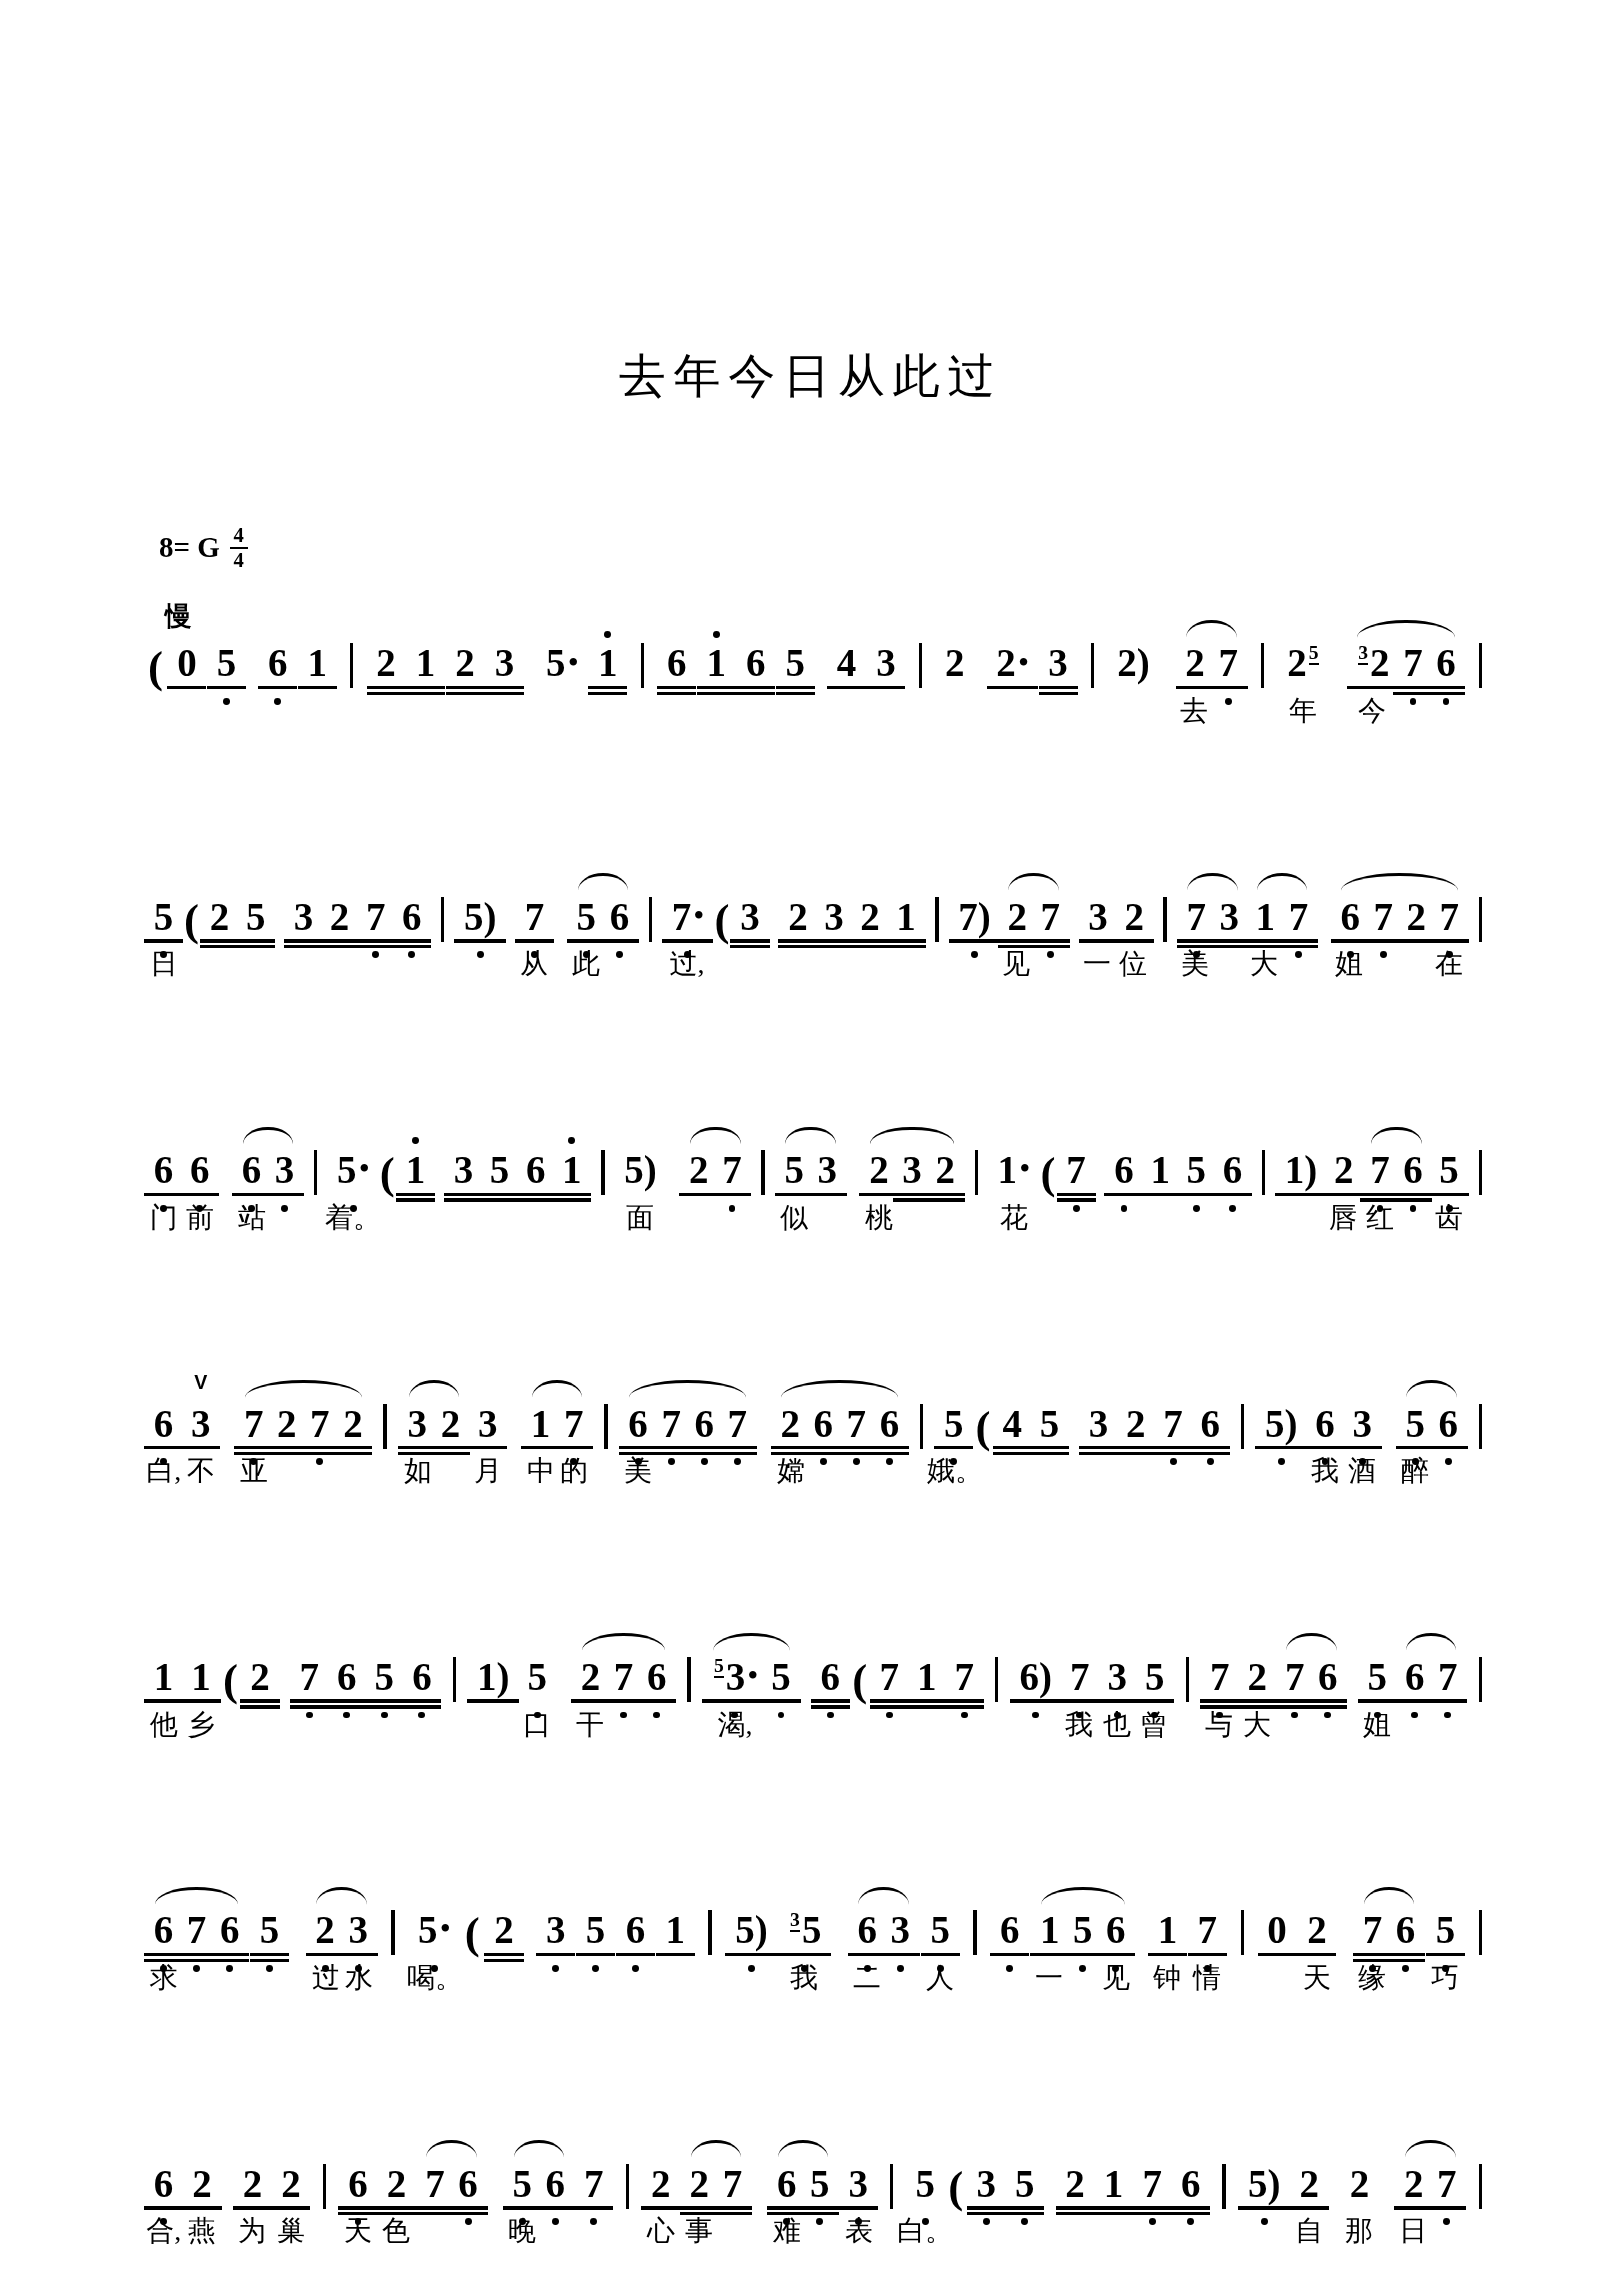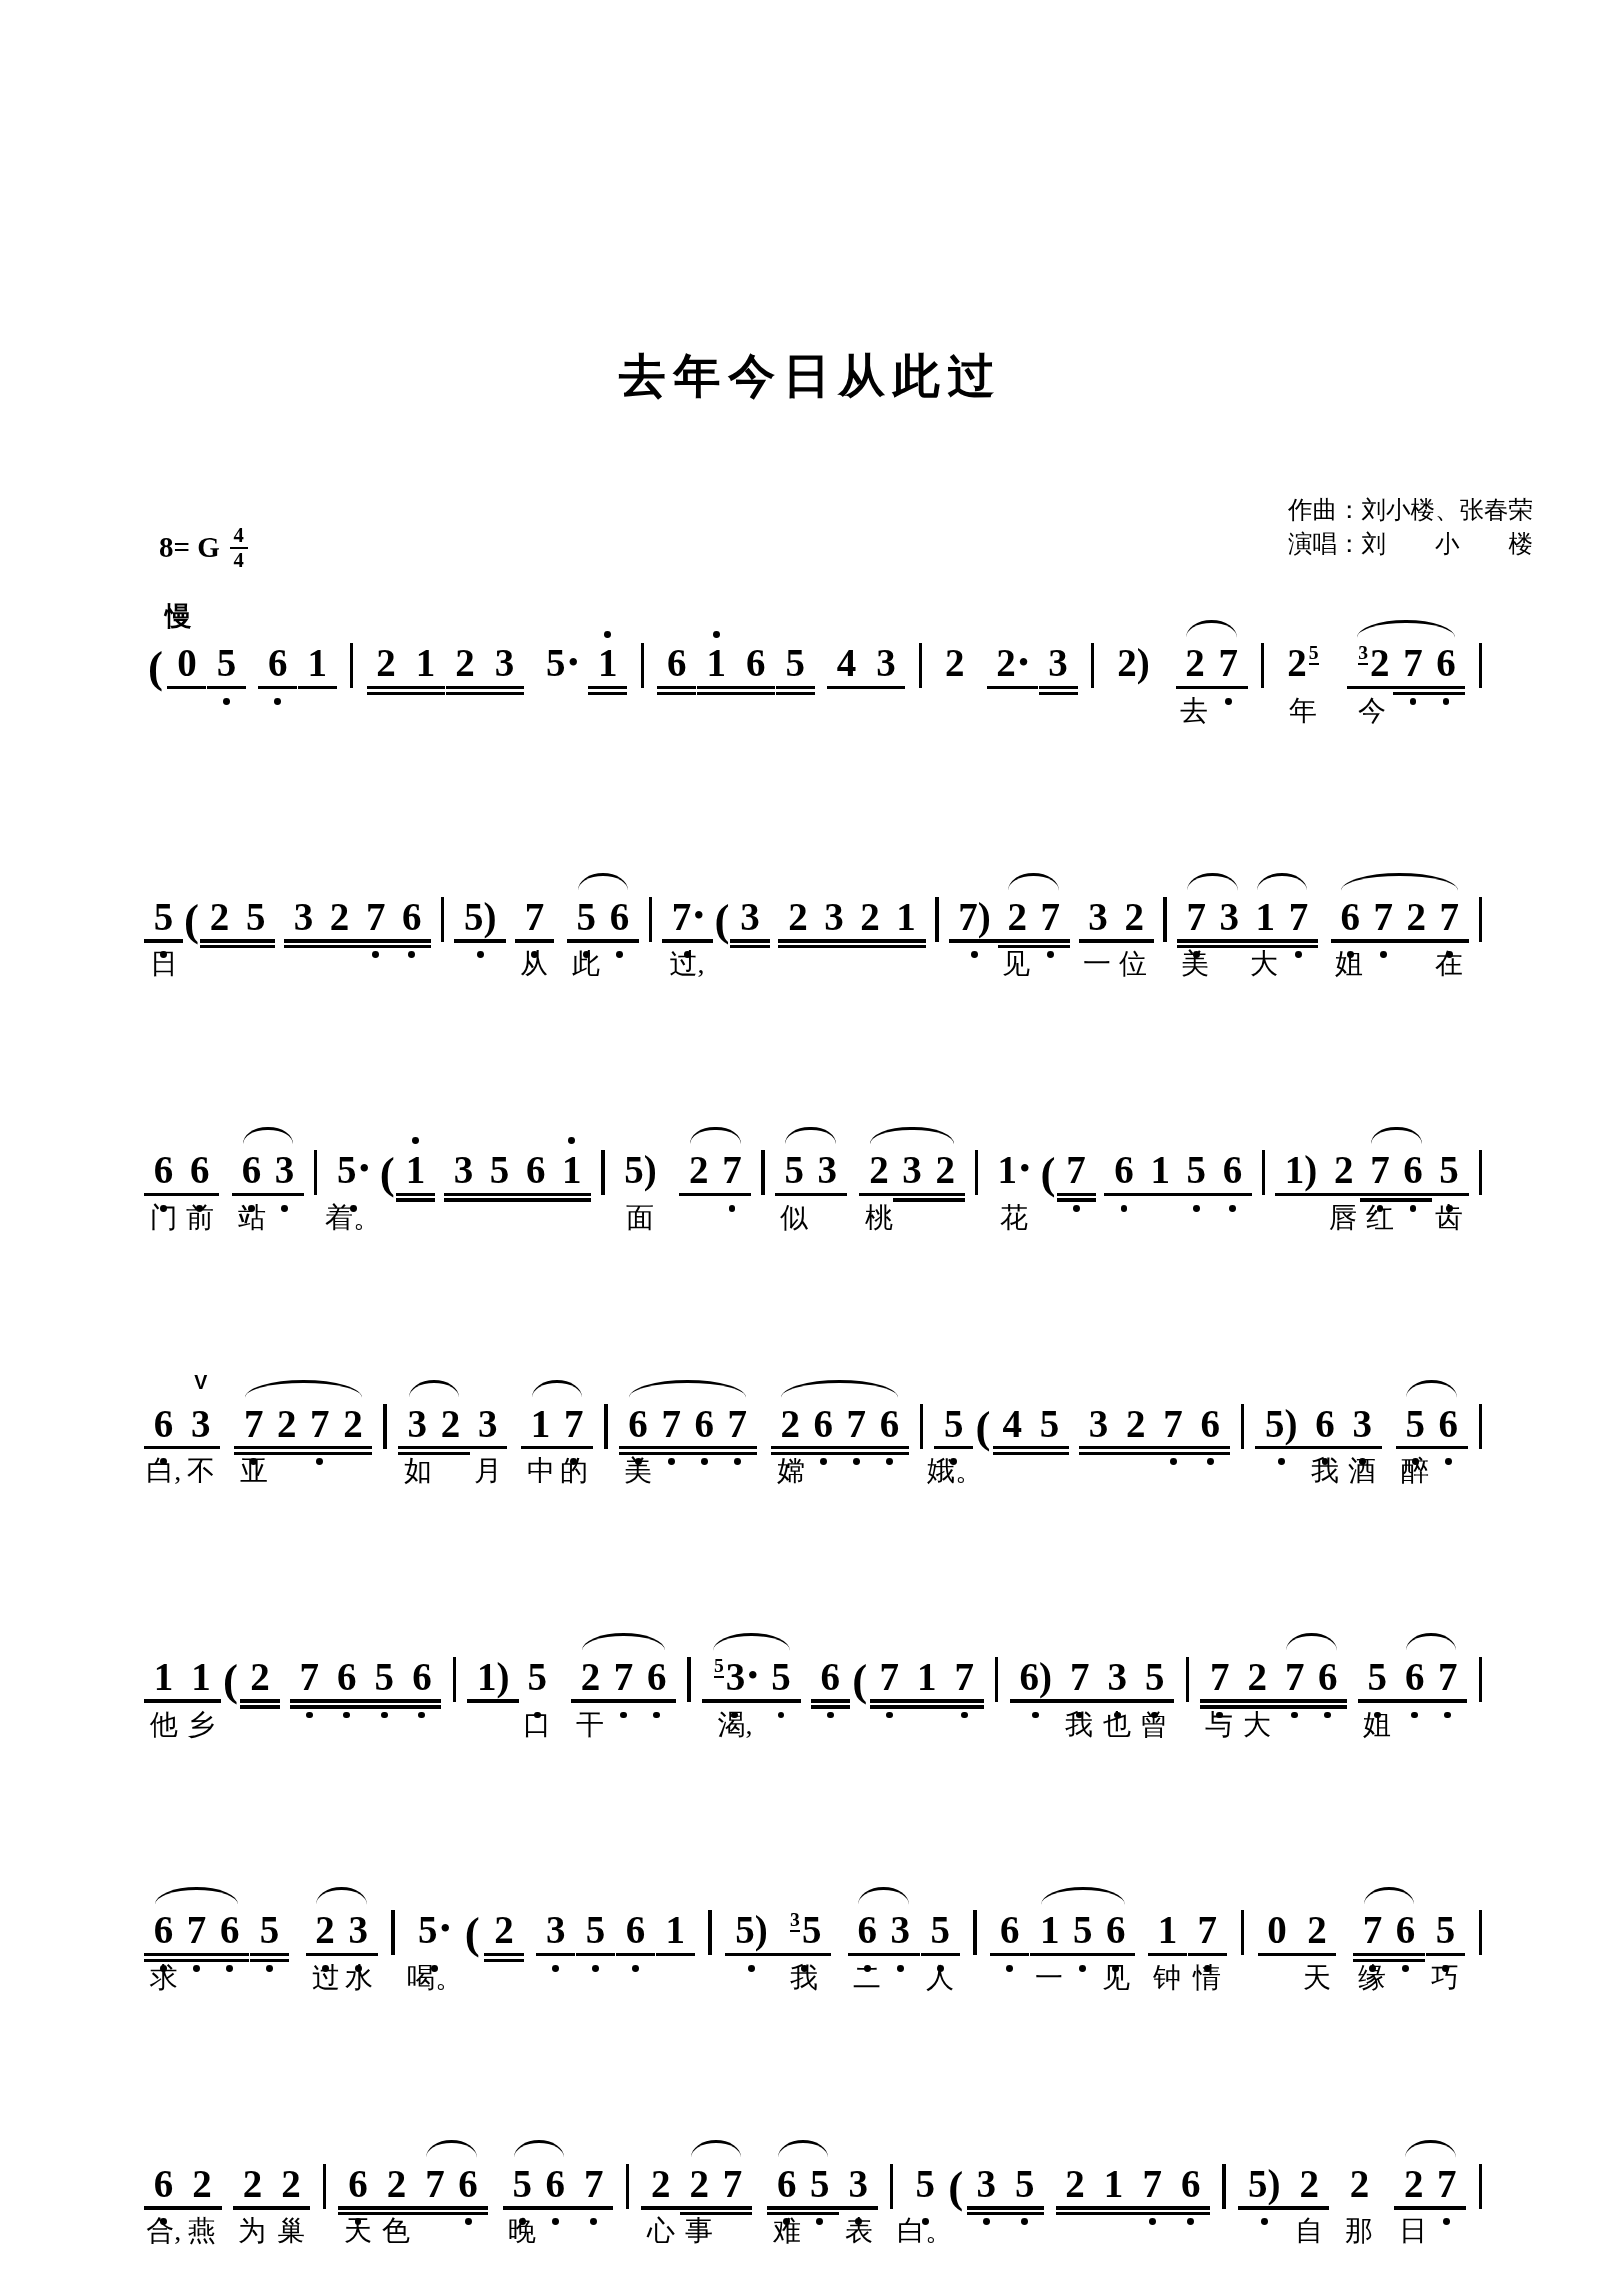--- a/index.html
+++ b/index.html
@@ -3,21 +3,21 @@
 <meta charset="utf-8">
 <style>
   html,body { margin:0; padding:0; background:#e8e8e8; }
   .sheet {
     position:relative; width:1621px; height:2293px; margin:0 auto;
     background:#ffffff; color:#000; overflow:hidden;
     font-family:"Liberation Serif", serif;
   }
   .title {
     position:absolute; top:345px; left:0; width:100%; text-align:center;
-    font-family:"Liberation Sans", sans-serif; font-weight:bold;
+    font-family:"Liberation Sans", sans-serif; font-weight:normal;
     font-size:47px; letter-spacing:7.8px;
   }
   .subtitle {
     position:absolute; top:421px; left:0; width:100%; text-align:center;
     font-weight:bold; font-size:30px; letter-spacing:2.9px;
   }
   .credits { position:absolute; top:493px; right:88px; font-size:24.5px; line-height:1.4; text-align:left; }
   .keysig { position:absolute; top:524px; left:159px; font-size:29px; font-weight:bold; }
   .frac { display:inline-block; vertical-align:-9.8px; text-align:center; font-size:20.6px; line-height:1.1; margin-left:9.8px; font-weight:bold; }
   .frac .ftop { display:block; border-bottom:2.9px solid #000; padding:0 3.9px; }
@@ -50,24 +50,20 @@
   .paren { font-size:45px; font-weight:bold; position:relative; top:-2.9px; margin:0 1px; }
   .gap { margin-left:15.7px; }
   .lyric { position:absolute; top:76px; transform:translateX(-50%); font-size:28px; white-space:nowrap; }
 </style>
 </head>
 <body>
 
 <div class="sheet">
   <div class="title">去年今日从此过</div>
 
-  <div class="credits">
-    <div><span>作曲：</span><span>刘小楼、张春荣</span></div>
-    <div><span>演唱：</span><span>刘　　小　　楼</span></div>
-  </div>
 
   <div class="keysig">
     <span>8= G</span><span class="frac"><span class="ftop">4</span><span class="fbot">4</span></span>
   </div>
 
   <div class="tempo">慢</div>
 
   <div class="lines" id="lines">
       <div class="music-line">
         <span class="paren">(</span>

